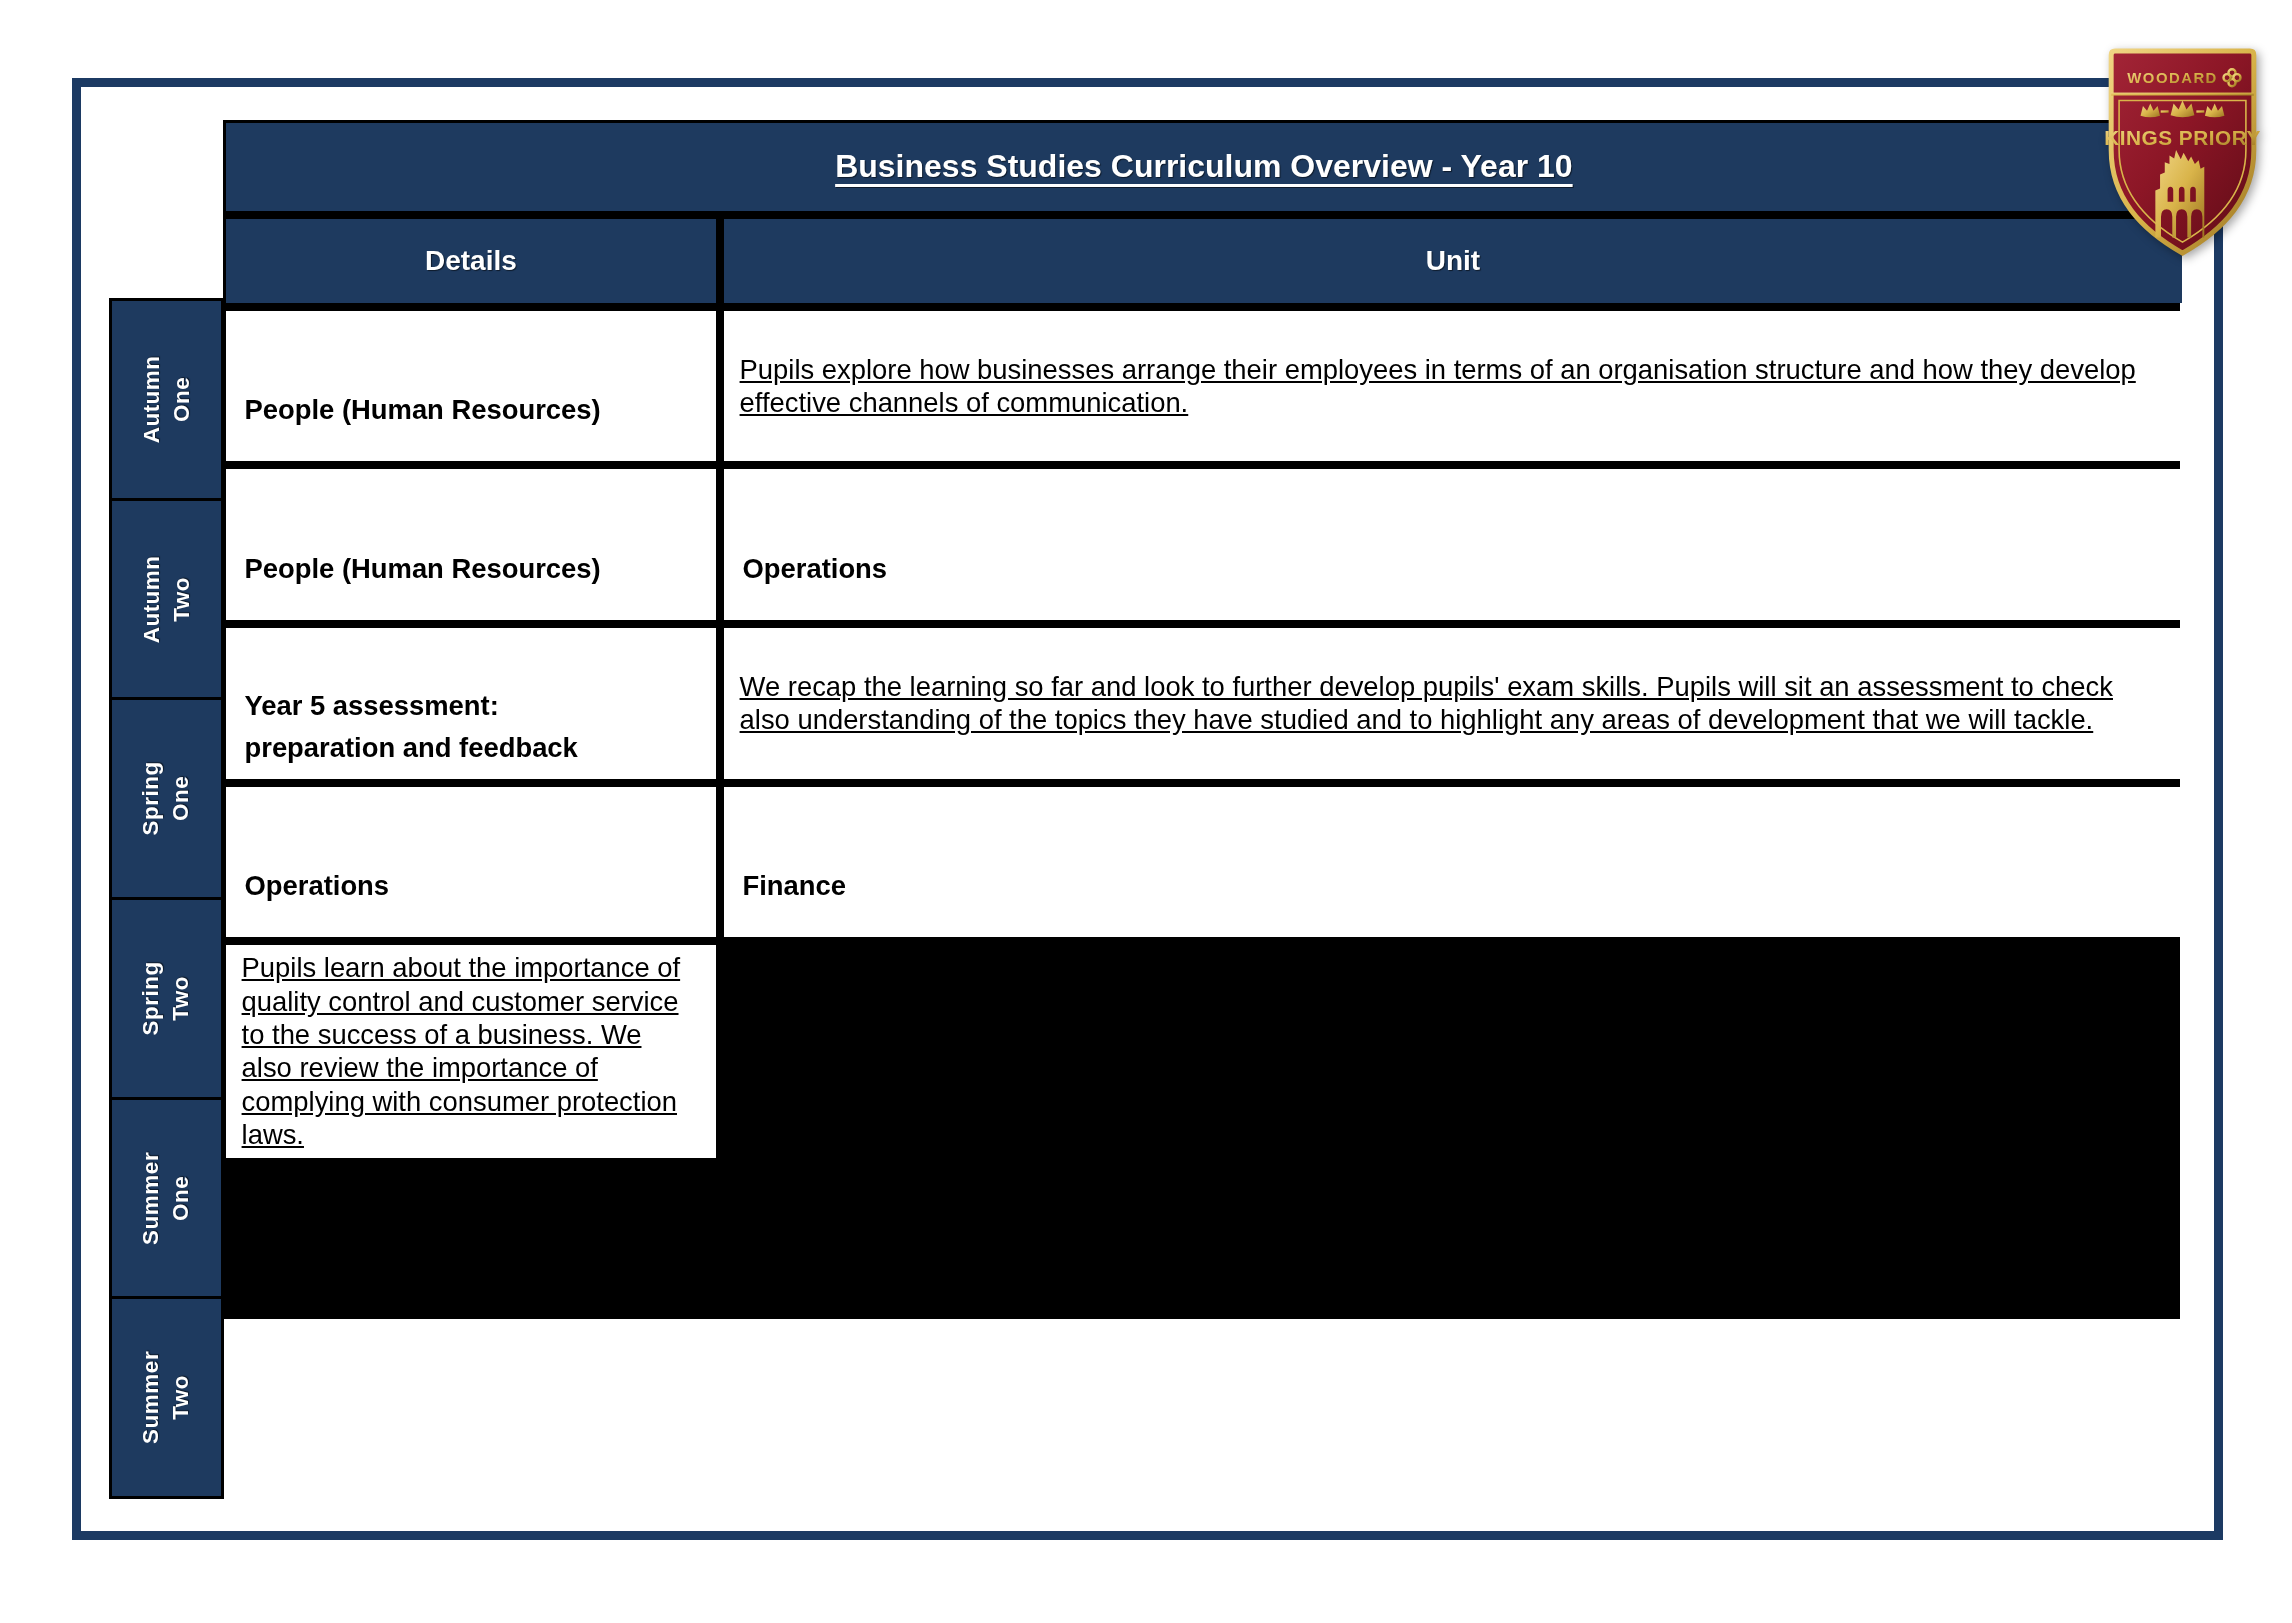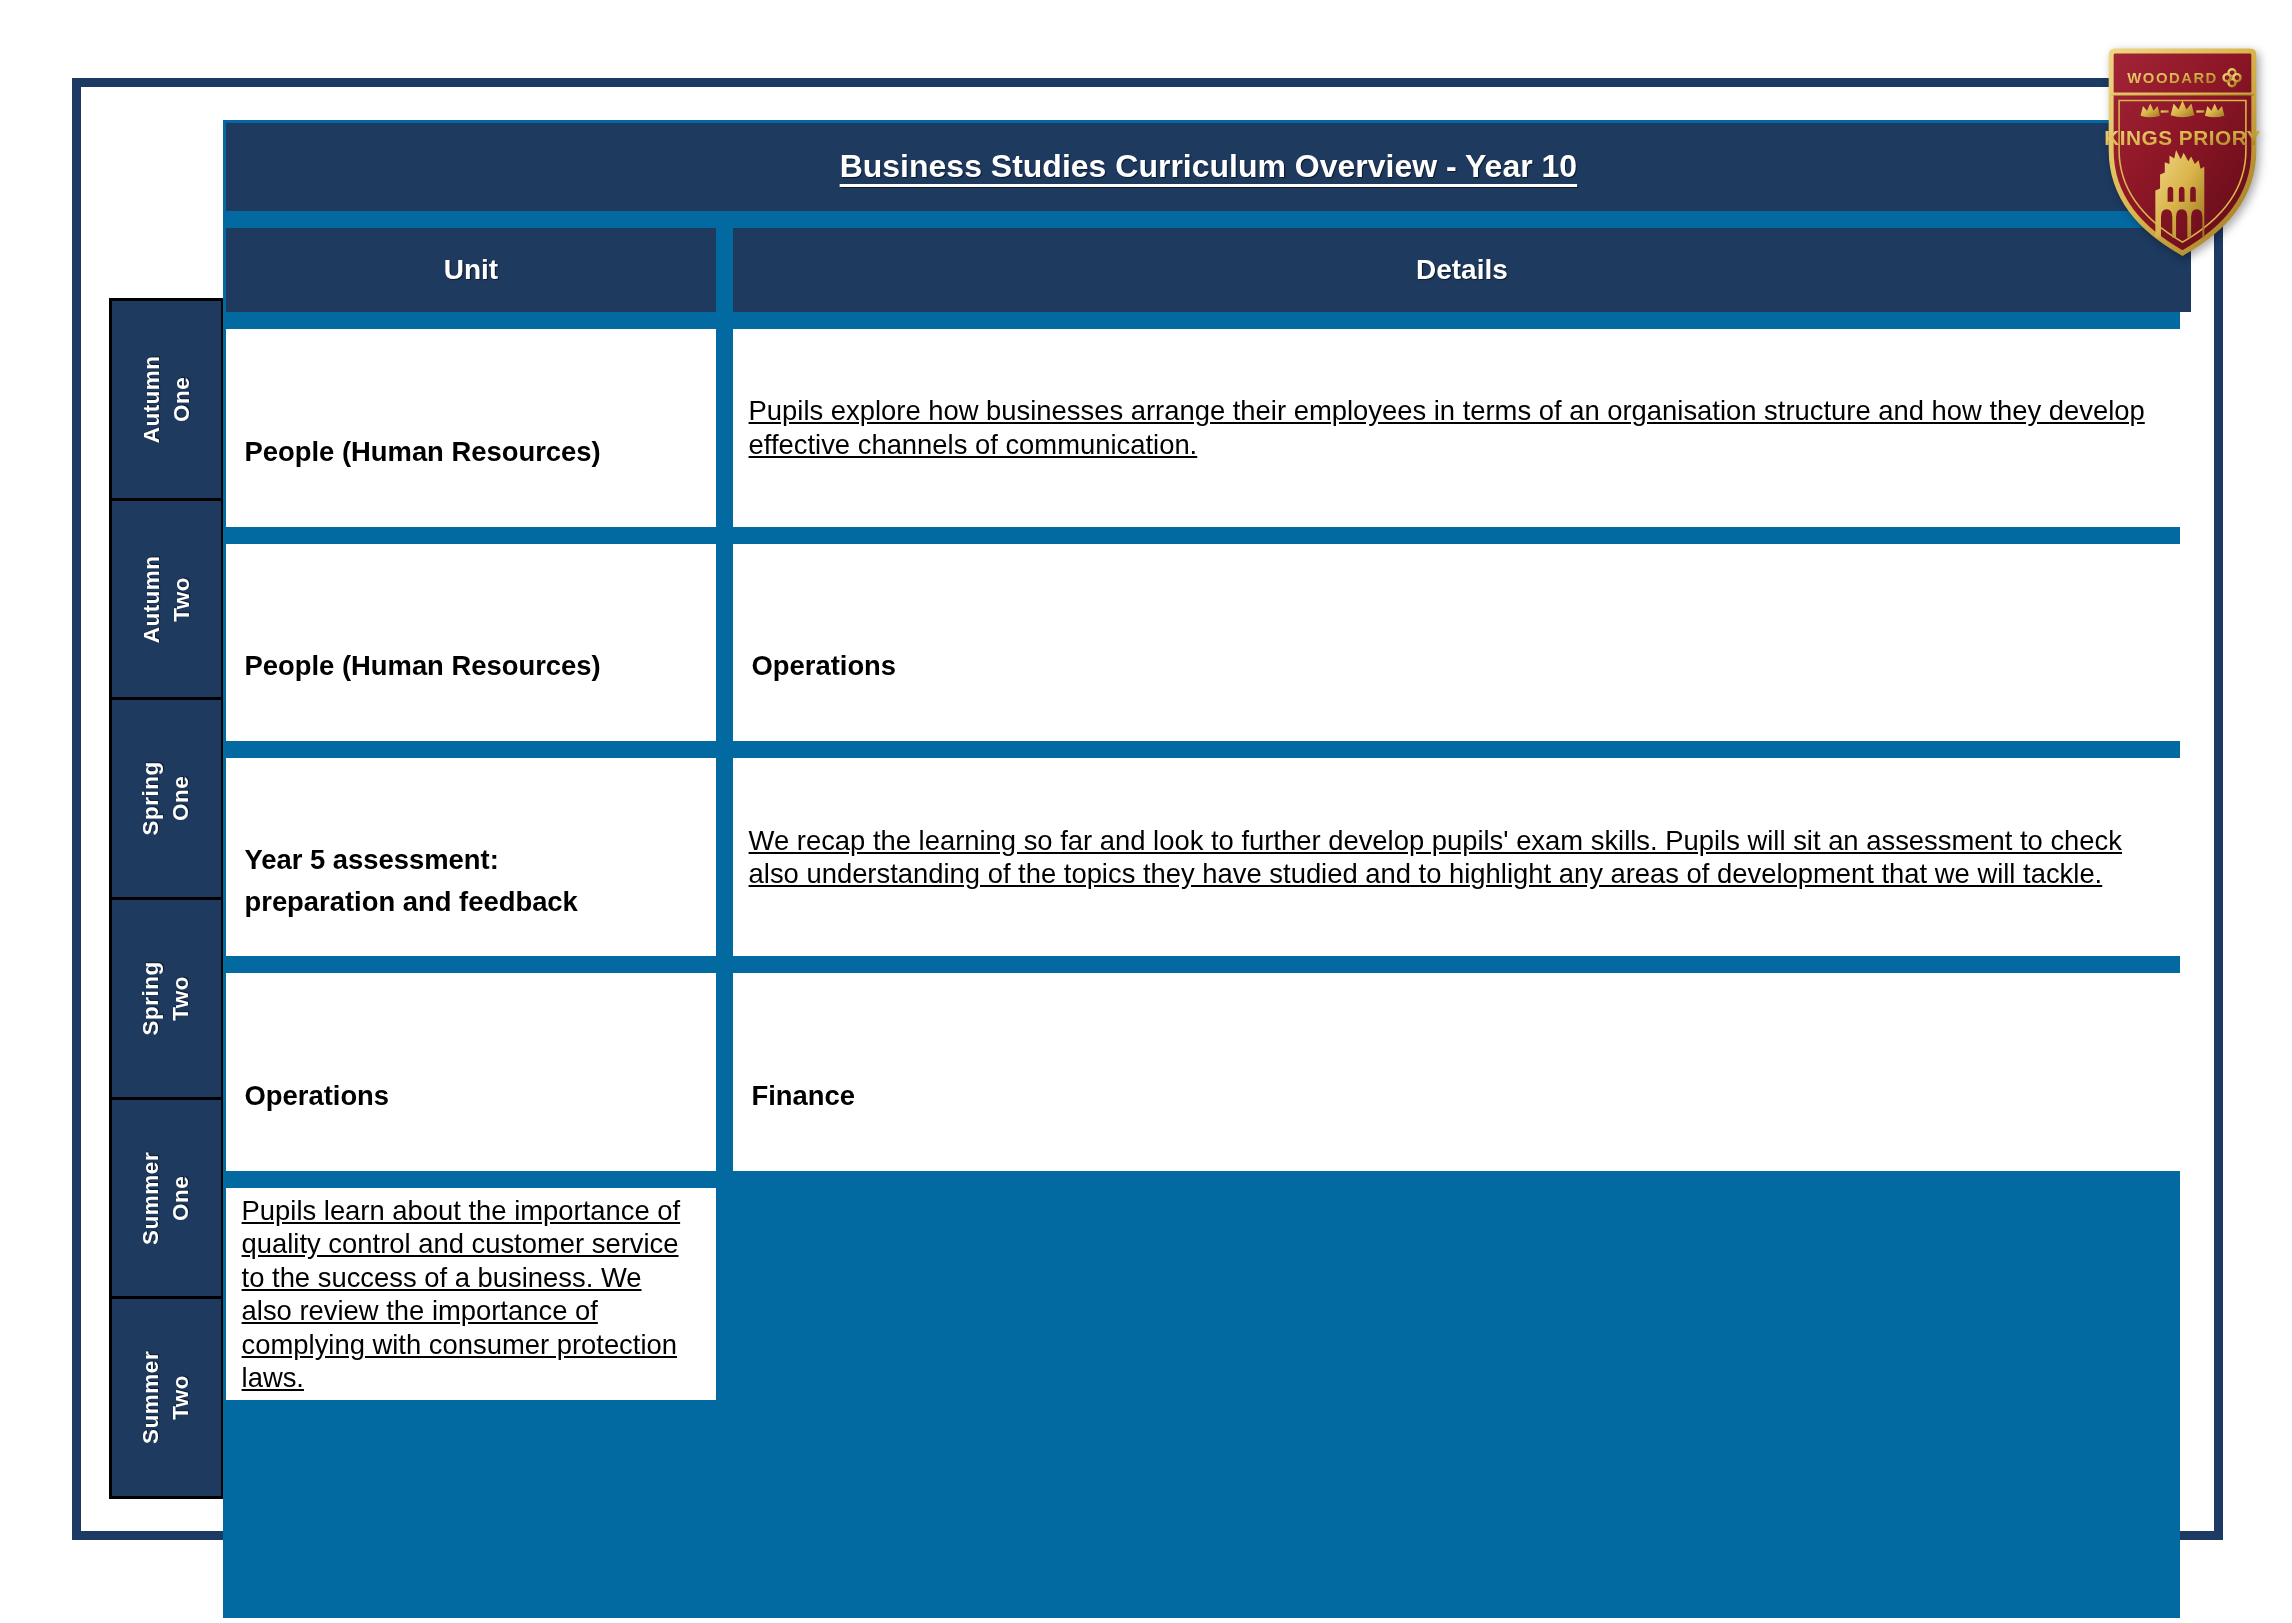--- a/index.html
+++ b/index.html
@@ -17,26 +17,26 @@
     left: 72px; top: 78px;
     width: 2151px; height: 1462px;
     border: 9.8px solid #1c3a63;
     background: #ffffff;
   }
 
   
   .main-grid {
     position: absolute;
     left: 223px; top: 120px;
-    width: 1957px; height: 1498px;
-    background: #0369a1;
+    width: 1957px; height: 1199px;
+    background: #000000;
     display: grid;
     grid-template-columns: 490px 1458px;
     grid-template-rows: 88px 84px repeat(6, 1fr);
-    gap: 17px;
+    gap: 8px;
     padding: 2.9px;
     z-index: 2;
   }
 
   
   .season-grid {
     position: absolute;
     left: 109px; top: 298px;
     width: 115px; height: 1201px;
     background: #000000;
@@ -157,24 +157,24 @@
   </div>
 </div>
 
 <div class="main-grid">
 
   <div class="cell navy title-cell">
     <div class="title-text">Business Studies Curriculum Overview - Year 10</div>
   </div>
 
   <div class="cell navy colhead-cell">
+    <div class="colhead-text">Details</div>
+  </div>
+  <div class="cell navy colhead-cell">
     <div class="colhead-text">Unit</div>
-  </div>
-  <div class="cell navy colhead-cell">
-    <div class="colhead-text">Details</div>
   </div>
 
   <div class="cell white unit-cell">
     <div class="unit-text">People (Human Resources)</div>
   </div>
   <div class="cell white details-cell">
     <div class="details-text">Pupils explore how businesses arrange their employees in terms of an organisation structure and how they develop effective channels of communication.</div>
   </div>
 
   <div class="cell white unit-cell">

